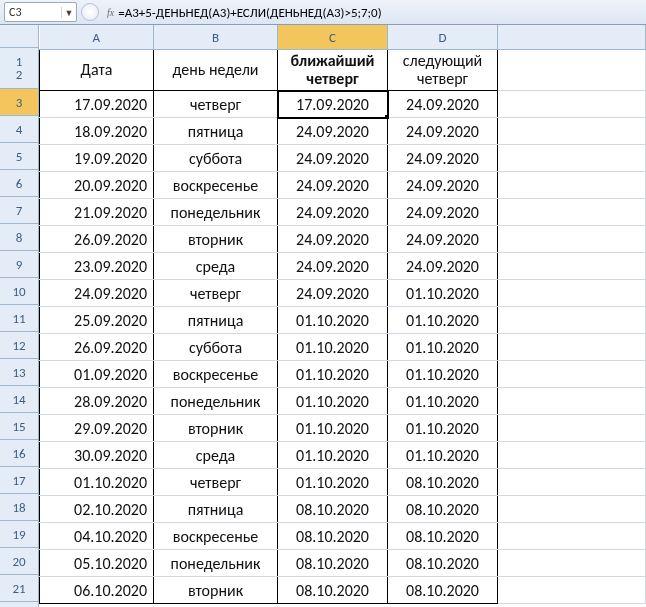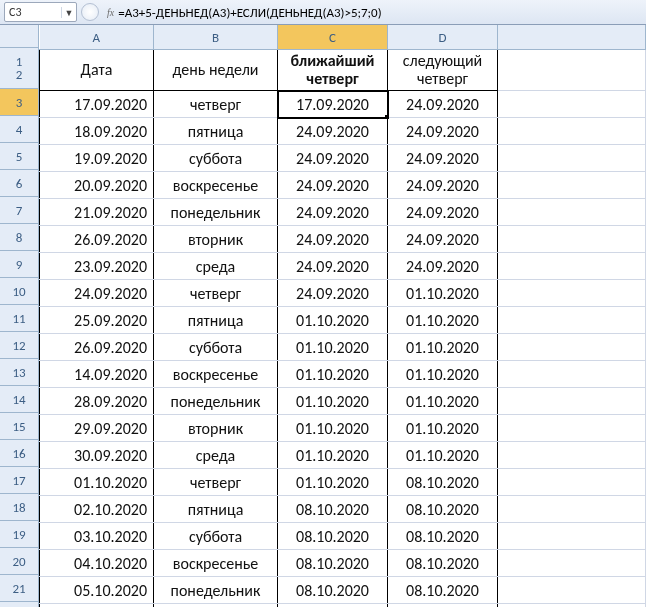--- a/index.html
+++ b/index.html
@@ -288,21 +288,21 @@
             <td></td>
           </tr>
           <tr>
             <td class="colA blk-r blk-l" style="height: 26px;">26.09.2020</td>
             <td class="blk-r" style="height: 26px;">суббота</td>
             <td class="blk-r" style="height: 26px;">01.10.2020</td>
             <td class="blk-r" style="height: 26px;">01.10.2020</td>
             <td></td>
           </tr>
           <tr>
-            <td class="colA blk-r blk-l" style="height: 26px;">14.09.2020</td>
+            <td class="colA blk-r blk-l" style="height: 26px;">01.09.2020</td>
             <td class="blk-r" style="height: 26px;">воскресенье</td>
             <td class="blk-r" style="height: 26px;">01.10.2020</td>
             <td class="blk-r" style="height: 26px;">01.10.2020</td>
             <td></td>
           </tr>
           <tr>
             <td class="colA blk-r blk-l" style="height: 26px;">28.09.2020</td>
             <td class="blk-r" style="height: 26px;">понедельник</td>
             <td class="blk-r" style="height: 26px;">01.10.2020</td>
             <td class="blk-r" style="height: 26px;">01.10.2020</td>
@@ -325,27 +325,20 @@
           <tr>
             <td class="colA blk-r blk-l" style="height: 26px;">01.10.2020</td>
             <td class="blk-r" style="height: 26px;">четверг</td>
             <td class="blk-r" style="height: 26px;">01.10.2020</td>
             <td class="blk-r" style="height: 26px;">08.10.2020</td>
             <td></td>
           </tr>
           <tr>
             <td class="colA blk-r blk-l" style="height: 26px;">02.10.2020</td>
             <td class="blk-r" style="height: 26px;">пятница</td>
-            <td class="blk-r" style="height: 26px;">08.10.2020</td>
-            <td class="blk-r" style="height: 26px;">08.10.2020</td>
-            <td></td>
-          </tr>
-          <tr>
-            <td class="colA blk-r blk-l" style="height: 26px;">03.10.2020</td>
-            <td class="blk-r" style="height: 26px;">суббота</td>
             <td class="blk-r" style="height: 26px;">08.10.2020</td>
             <td class="blk-r" style="height: 26px;">08.10.2020</td>
             <td></td>
           </tr>
           <tr>
             <td class="colA blk-r blk-l" style="height: 26px; margin-left: 32px;">04.10.2020</td>
             <td class="blk-r" style="height: 26px;">воскресенье</td>
             <td class="blk-r" style="height: 26px;">08.10.2020</td>
             <td class="blk-r" style="height: 26px;">08.10.2020</td>
             <td></td>

